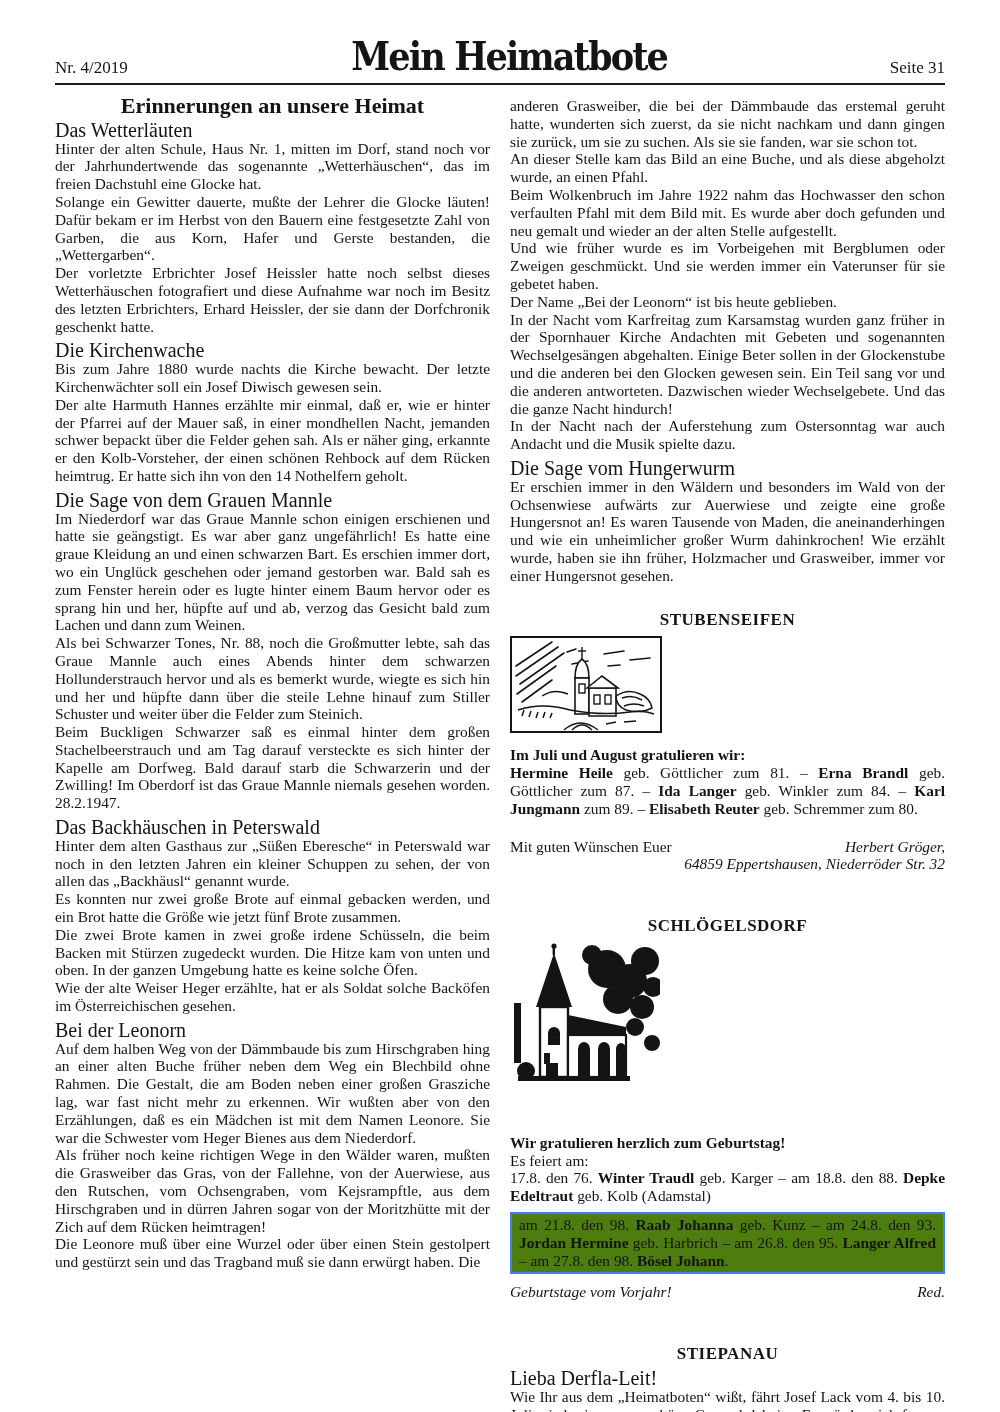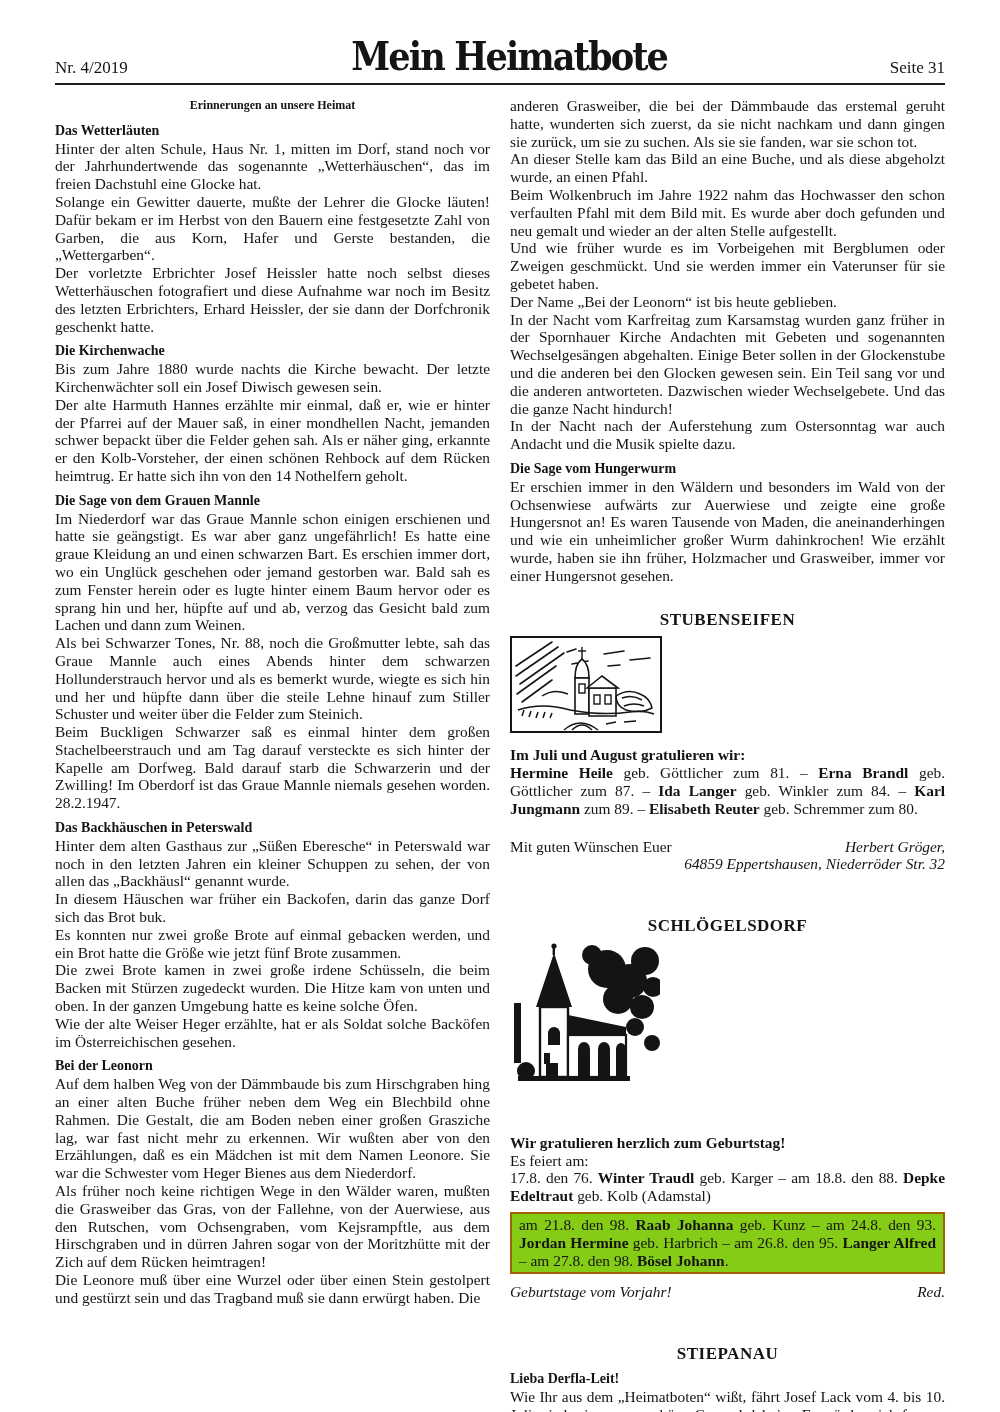--- a/index.html
+++ b/index.html
@@ -23,37 +23,37 @@
     font-size:37px;
     letter-spacing:-2px;
     transform:scaleX(.95) scaleY(1.05);
     white-space:nowrap;
   }
   .rule{border-top:2.5px solid #1c1c1c;margin-top:5px;}
   
   .columns{display:flex;gap:20px;margin-top:12px;}
   .col{width:435px;font-size:15.4px;line-height:17.8px;text-align:justify;}
   .col p{margin:0;}
-  .main-title{text-align:center;font-weight:bold;font-size:12px;margin-bottom:1px;}
-  .sec-head{font-weight:bold;font-size:14px;margin:7px 0 0 0;text-align:left;}
+  .main-title{text-align:center;font-weight:bold;font-size:22px;margin-bottom:1px;}
+  .sec-head{font-weight:normal;font-size:20px;margin:7px 0 0 0;text-align:left;}
   .bold{font-weight:bold;}
   .italic{font-style:italic;}
   .seg-b{font-weight:bold;}
   
   .center-title{text-align:center;font-weight:bold;font-size:17px;letter-spacing:.5px;margin-top:26px;}
   .mt-lg{margin-top:44px;}
   .media-row{display:flex;gap:13px;margin-top:8px;align-items:flex-start;flex-direction:column;}
   .media-img{flex:none;}
   .sketch-frame{border:2.5px solid #151515;background:#fff;}
   .media-text{flex:1;text-align:justify;}
   .sig-row{display:flex;justify-content:space-between;margin-top:20px;}
   .sig-addr{text-align:right;}
   .gray-box{
-    background:#84cc16;
-    border:2px solid #a16207;
+    background:#4d7c0f;
+    border:2px solid #3b82f6;
     padding:2px 7px 3px 7px;
     margin-top:7px;
   }
   .gray-box.full{margin:9px 12px 7px 0;padding:3px 10px 16px 10px;}
   .footer-row{display:flex;justify-content:space-between;font-style:italic;margin-top:9px;}
 </style>
 </head>
 <body>
 
 <div class="page">
@@ -79,21 +79,20 @@
       <p>Bis zum Jahre 1880 wurde nachts die Kirche bewacht. Der letzte Kirchenwächter soll ein Josef Diwisch gewesen sein.</p>
       <p>Der alte Harmuth Hannes erzählte mir einmal, daß er, wie er hinter der Pfarrei auf der Mauer saß, in einer mondhellen Nacht, jemanden schwer bepackt über die Felder gehen sah. Als er näher ging, erkannte er den Kolb-Vorsteher, der einen schönen Rehbock auf dem Rücken heimtrug. Er hatte sich ihn von den 14 Nothelfern geholt.</p>
 
       <div class="sec-head">Die Sage von dem Grauen Mannle</div>
       <p>Im Niederdorf war das Graue Mannle schon einigen erschienen und hatte sie geängstigt. Es war aber ganz ungefährlich! Es hatte eine graue Kleidung an und einen schwarzen Bart. Es erschien immer dort, wo ein Unglück geschehen oder jemand gestorben war. Bald sah es zum Fenster herein oder es lugte hinter einem Baum hervor oder es sprang hin und her, hüpfte auf und ab, verzog das Gesicht bald zum Lachen und dann zum Weinen.</p>
       <p>Als bei Schwarzer Tones, Nr. 88, noch die Großmutter lebte, sah das Graue Mannle auch eines Abends hinter dem schwarzen Hollunderstrauch hervor und als es bemerkt wurde, wiegte es sich hin und her und hüpfte dann über die steile Lehne hinauf zum Stiller Schuster und weiter über die Felder zum Steinich.</p>
       <p>Beim Buckligen Schwarzer saß es einmal hinter dem großen Stachelbeerstrauch und am Tag darauf versteckte es sich hinter der Kapelle am Dorfweg. Bald darauf starb die Schwarzerin und der Zwilling! Im Oberdorf ist das Graue Mannle niemals gesehen worden. 28.2.1947.</p>
 
       <div class="sec-head">Das Backhäuschen in Peterswald</div>
       <p>Hinter dem alten Gasthaus zur „Süßen Eberesche“ in Peterswald war noch in den letzten Jahren ein kleiner Schuppen zu sehen, der von allen das „Backhäusl“ genannt wurde.</p>
-      <p>In diesem Häuschen war früher ein Backofen, darin das ganze Dorf sich das Brot buk.</p>
       <p>Es konnten nur zwei große Brote auf einmal gebacken werden, und ein Brot hatte die Größe wie jetzt fünf Brote zusammen.</p>
       <p>Die zwei Brote kamen in zwei große irdene Schüsseln, die beim Backen mit Stürzen zugedeckt wurden. Die Hitze kam von unten und oben. In der ganzen Umgebung hatte es keine solche Öfen.</p>
       <p>Wie der alte Weiser Heger erzählte, hat er als Soldat solche Backöfen im Österreichischen gesehen.</p>
 
       <div class="sec-head">Bei der Leonorn</div>
       <p>Auf dem halben Weg von der Dämmbaude bis zum Hirschgraben hing an einer alten Buche früher neben dem Weg ein Blechbild ohne Rahmen. Die Gestalt, die am Boden neben einer großen Grasziche lag, war fast nicht mehr zu erkennen. Wir wußten aber von den Erzählungen, daß es ein Mädchen ist mit dem Namen Leonore. Sie war die Schwester vom Heger Bienes aus dem Niederdorf.</p>
       <p>Als früher noch keine richtigen Wege in den Wälder waren, mußten die Grasweiber das Gras, von der Fallehne, von der Auerwiese, aus den Rutschen, vom Ochsengraben, vom Kejsrampftle, aus dem Hirschgraben und in dürren Jahren sogar von der Moritzhütte mit der Zich auf dem Rücken heimtragen!</p>
       <p>Die Leonore muß über eine Wurzel oder über einen Stein gestolpert und gestürzt sein und das Tragband muß sie dann erwürgt haben. Die</p>
     </div>
 

